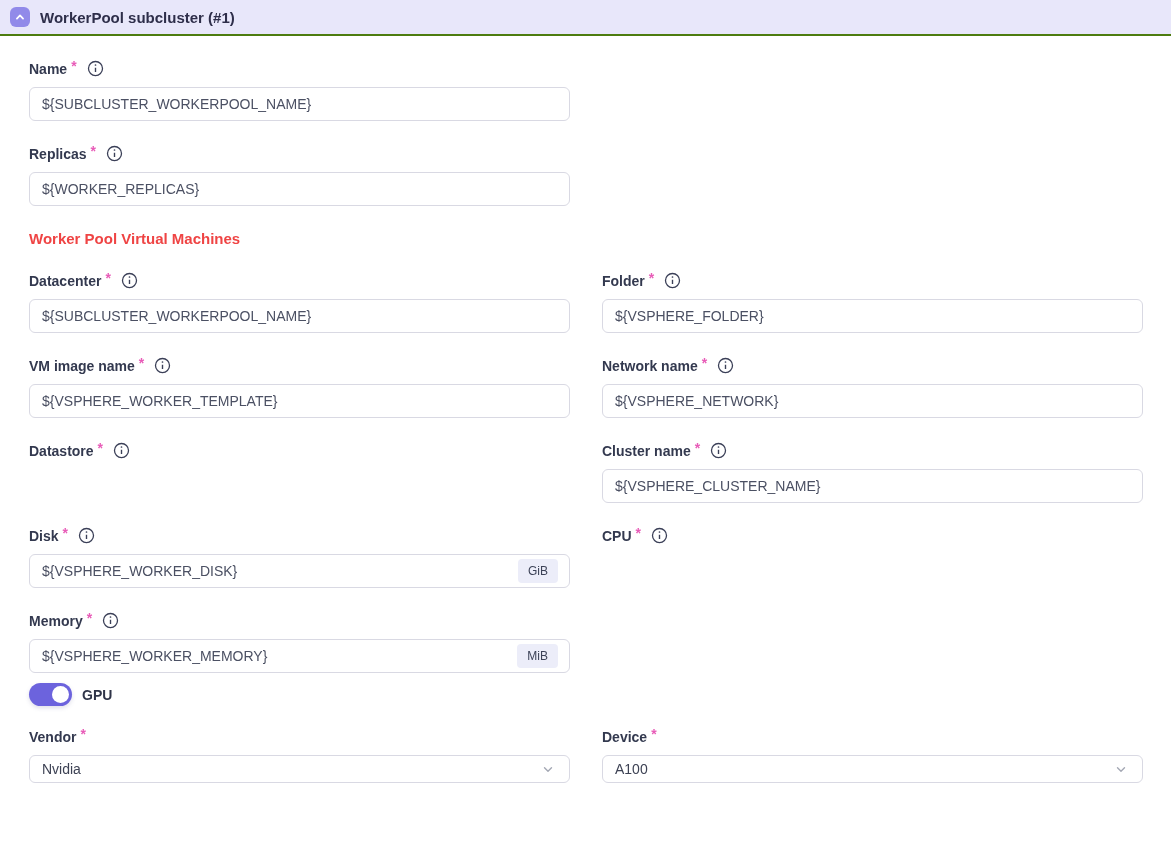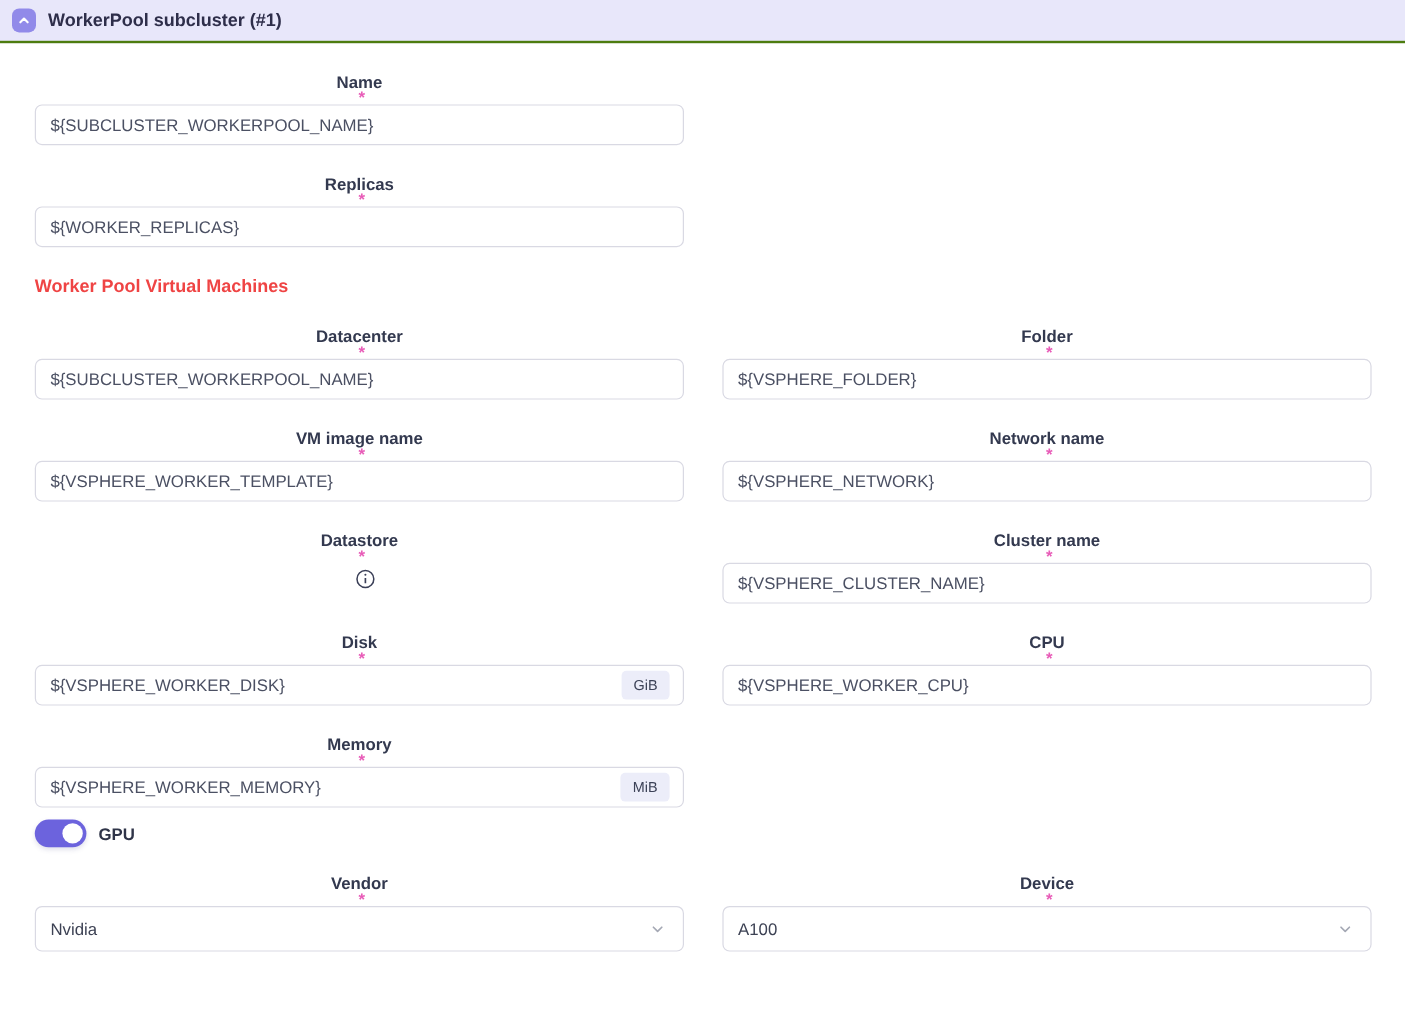--- a/index.html
+++ b/index.html
@@ -40,21 +40,20 @@
     grid-template-columns: 1fr 1fr;
     column-gap: 32px;
     margin-bottom: 24px;
   }
 
   .label-row {
     display: flex;
     align-items: center;
     margin-bottom: 10px;
     height: 17px;
-    flex-direction: column;
   }
   .field-label {
     font-size: 14px;
     font-weight: 700;
     color: #33394f;
   }
   .req {
     color: #e85cb8;
     font-size: 14px;
     font-weight: 700;
@@ -133,21 +132,21 @@
   .toggle[data-on="on"] .knob { left: 23px; }
   .toggle-label {
     margin-left: 10px;
     font-size: 14px;
     font-weight: 700;
     color: #2f3448;
   }
 
   
   .select {
-    height: 38px;
+    height: 28px;
     border: 1px solid #d9d9e3;
     border-radius: 6px;
     background: #ffffff;
     display: flex;
     align-items: center;
     justify-content: space-between;
     padding: 0 14px 0 12px;
     cursor: pointer;
   }
   .select-value { font-size: 14px; color: #3d4254; }
@@ -335,23 +334,20 @@
         <span class="field-label">CPU</span>
         <span class="req">*</span>
         <span class="info-icon">
           <svg width="17" height="17" viewBox="0 0 16 16" fill="none">
               <circle cx="8" cy="8" r="6.6" stroke="#3a3f57" stroke-width="1.2"></circle>
               <line x1="8" y1="7.3" x2="8" y2="11.3" stroke="#3a3f57" stroke-width="1.3"></line>
               <circle cx="8" cy="4.7" r="0.8" fill="#3a3f57"></circle>
             </svg>
         </span>
       </div>
-      <div class="input-wrap">
-        <input class="text-input" type="text" value="${VSPHERE_WORKER_CPU}" style="">
-      </div>
     </div>
   </div>
 
   <div class="row" style="margin-bottom:0;">
     <div class="field">
       <div class="label-row">
         <span class="field-label">Memory</span>
         <span class="req">*</span>
         <span class="info-icon">
           <svg width="17" height="17" viewBox="0 0 16 16" fill="none">

